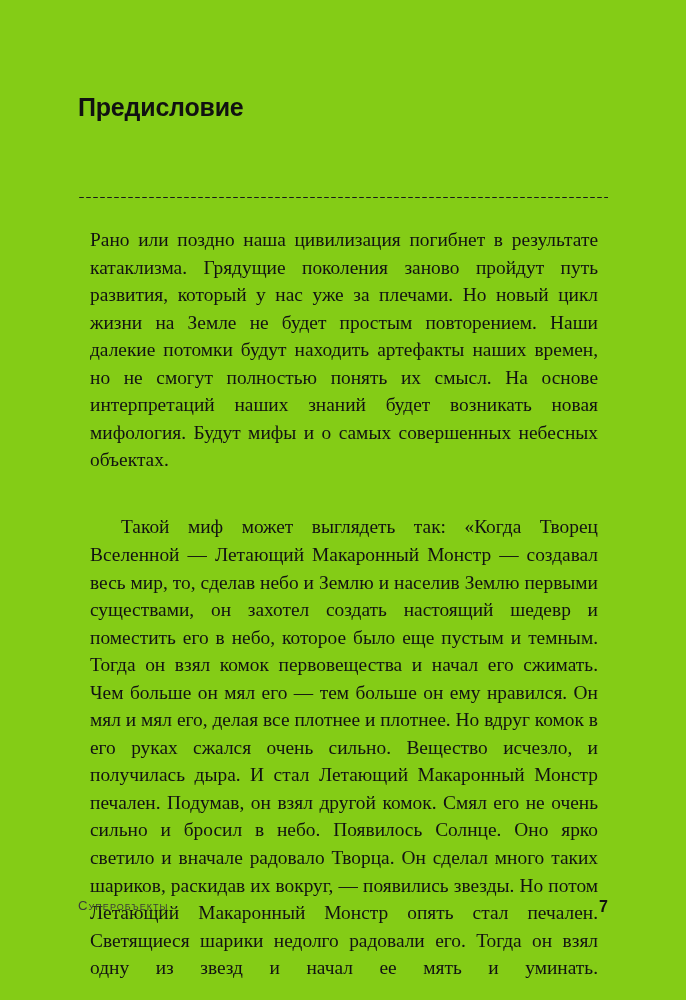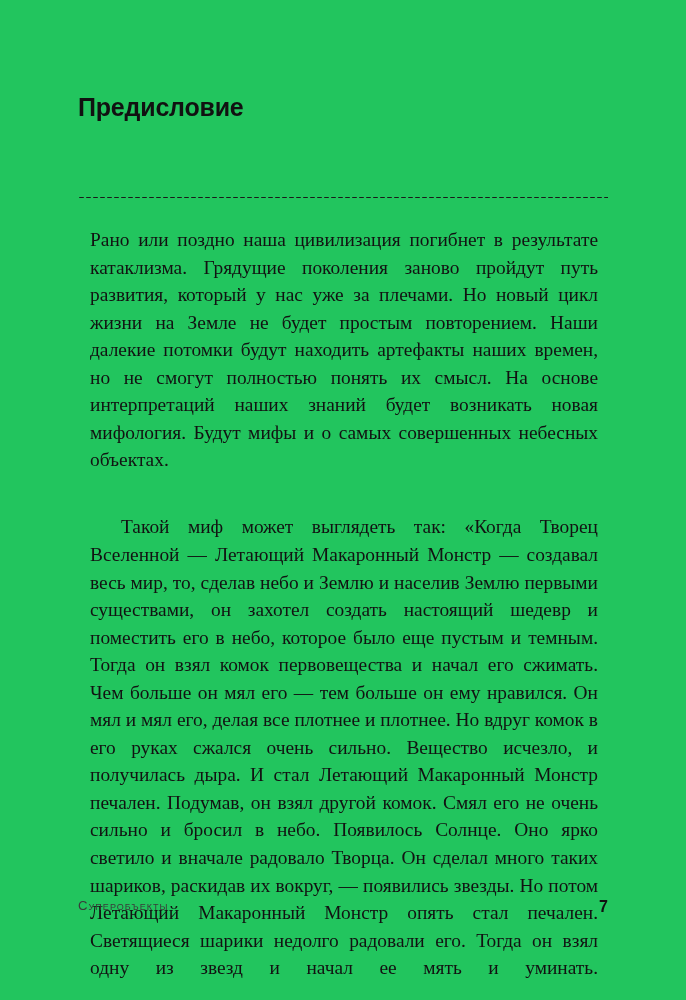--- a/index.html
+++ b/index.html
@@ -4,21 +4,21 @@
 <style>
   html, body {
     margin: 0;
     padding: 0;
     background: #ffffff;
   }
   .page {
     position: relative;
     width: 686px;
     height: 1000px;
-    background: #22c55e;
+    background: #84cc16;
     overflow: hidden;
     box-sizing: border-box;
     padding-left: 28px;
   }
 
   
   .chapter-title {
     position: absolute;
     left: 78px;
     top: 92px;

